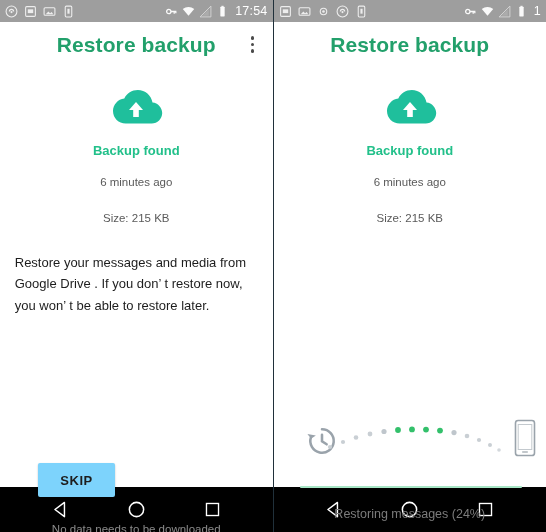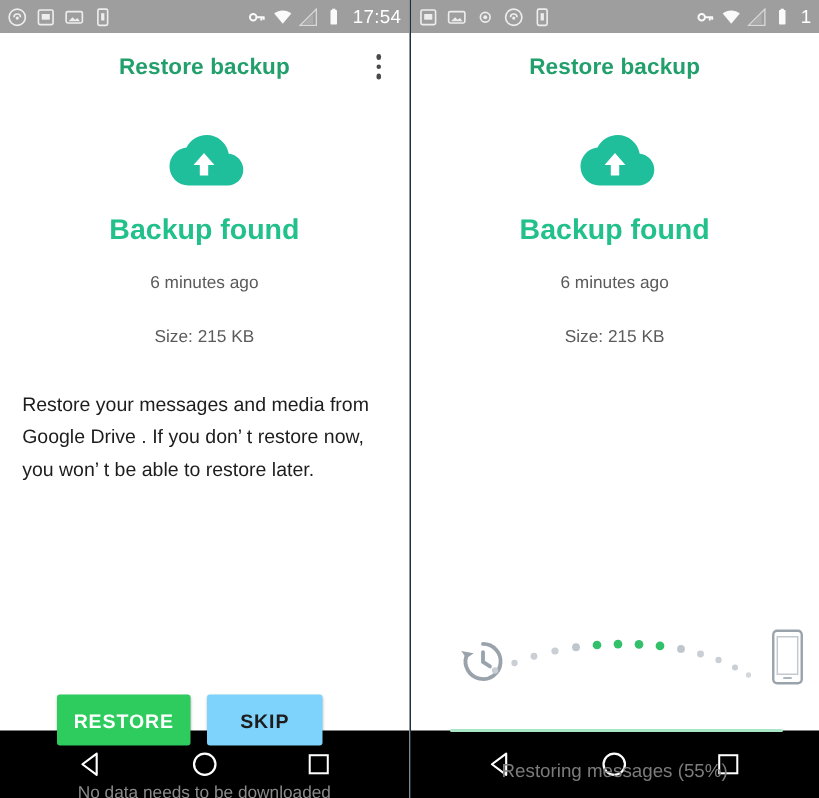--- a/index.html
+++ b/index.html
@@ -72,21 +72,21 @@
     height: 45px;
     flex: none;
     position: relative;
     display: flex;
     align-items: center;
     justify-content: center;
     background: #ffffff;
   }
   .appbar-title {
     color: #22a06b;
-    font-size: 15px;
+    font-size: 21px;
     font-weight: bold;
     letter-spacing: .1px;
   }
   .overflow-btn {
     position: absolute;
     right: 10px;
     top: 50%;
     transform: translateY(-50%);
     width: 20px;
     height: 24px;
@@ -117,21 +117,21 @@
     margin-top: 16px;
     width: 60px;
     height: 46px;
     display: flex;
     align-items: center;
     justify-content: center;
   }
   .backup-found {
     margin-top: 14px;
     color: #22c08a;
-    font-size: 19px;
+    font-size: 13px;
     font-weight: bold;
   }
   .meta-line {
     color: #5a5a5a;
     font-size: 11.5px;
     margin-top: 17px;
     line-height: 1.35;
   }
   .meta-line.second { margin-top: 20px; }
 
@@ -334,21 +334,20 @@
           <path d="M45.5 18.5C44.3 11.4 38.2 6 30.8 6c-5.9 0-11 3.4-13.5 8.4C10.9 15.1 6 20.5 6 27c0 7 5.6 12.6 12.6 12.6h26.1c5.8 0 10.5-4.7 10.5-10.5 0-5.6-4.3-10.1-9.7-10.6z" fill="#1fbf9c"></path>
           <path d="M29 18l7 8h-4.2v7h-5.6v-7H22z" fill="#ffffff"></path>
         </svg>
       </div>
       <div class="backup-found">Backup found</div>
       <div class="meta-line">6 minutes ago</div>
       <div class="meta-line second">Size: 215 KB</div>
       <div class="desc">Restore your messages and media from Google Drive . If you don’ t restore now, you won’ t be able to restore later.</div>
 
       <div class="button-row">
-        <button class="btn btn-restore">RESTORE</button>
         <button class="btn btn-skip">SKIP</button>
       </div>
 
       <div class="footnote">No data needs to be downloaded</div>
     </div>
 
     <div class="navbar">
       <div class="navbtn">
         <svg width="19" height="19" viewBox="0 0 24 24">
             <path d="M17 3L5 12l12 9z" fill="none" stroke="#ffffff" stroke-width="1.8" stroke-linejoin="round"></path>
@@ -475,21 +474,21 @@
         <div class="dev-icon">
           <svg width="24" height="38" viewBox="0 0 24 38">
             <rect x="2.5" y="1.5" width="19" height="35" rx="2.6" fill="#ffffff" stroke="#9aa3ab" stroke-width="1.6"></rect>
             <rect x="5.2" y="5.5" width="13.6" height="25" fill="#ffffff" stroke="#c3c9ce" stroke-width="1"></rect>
             <rect x="9" y="32.3" width="6" height="1.4" rx=".7" fill="#aeb5bb"></rect>
           </svg>
         </div>
       </div>
 
       <div class="prog-line"></div>
-      <div class="prog-status">Restoring messages (55%)</div>
+      <div class="prog-status">Restoring messages (24%)</div>
     </div>
 
     <div class="navbar">
       <div class="navbtn">
         <svg width="19" height="19" viewBox="0 0 24 24">
             <path d="M17 3L5 12l12 9z" fill="none" stroke="#ffffff" stroke-width="1.8" stroke-linejoin="round"></path>
           </svg>
       </div>
       <div class="navbtn">
         <svg width="19" height="19" viewBox="0 0 24 24">

